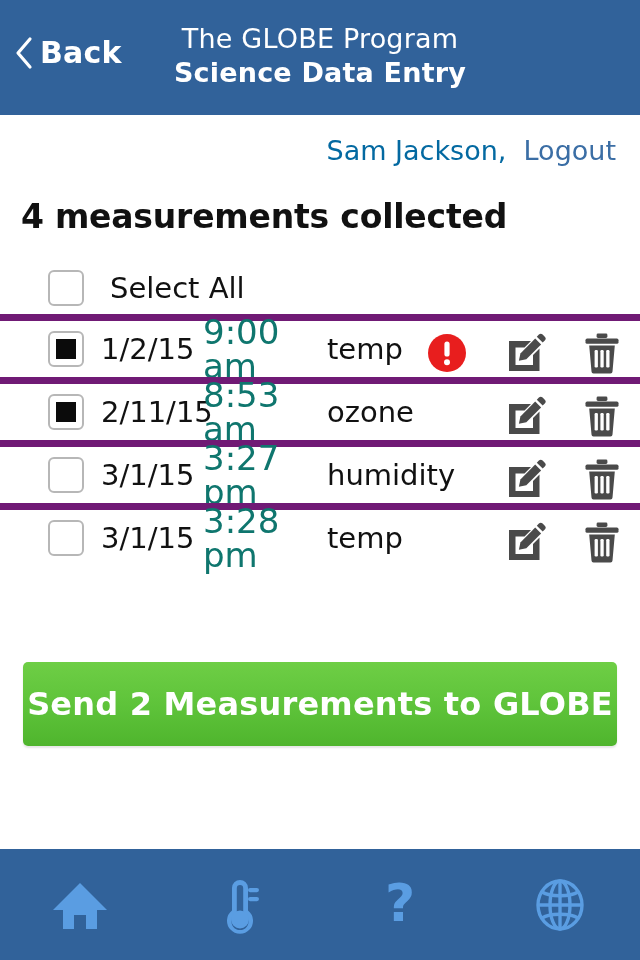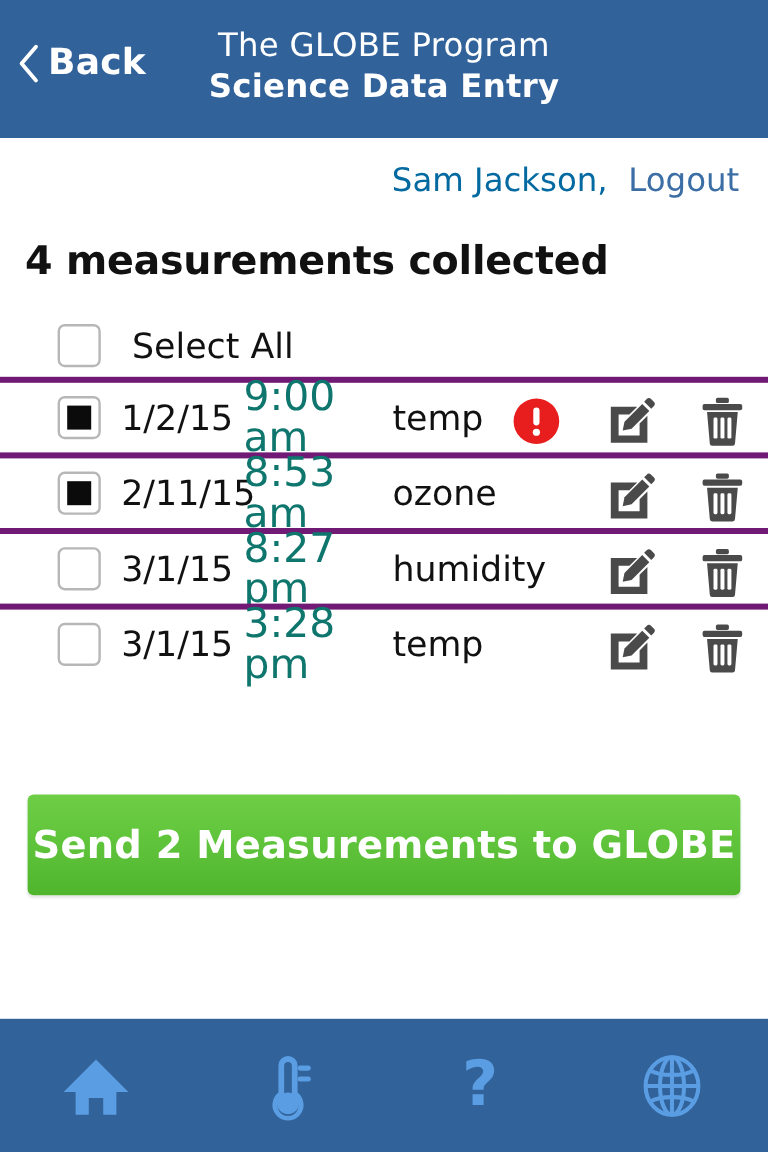--- a/index.html
+++ b/index.html
@@ -78,21 +78,21 @@
   }
   .cb .fill { width: 20px; height: 20px; background: #0b0b0b; display: none; }
   .cb.checked .fill { display: block; }
 
   
   .list { position: absolute; top: 314px; left: 0; width: 640px; }
   .row {
     position: relative;
     height: 63px;
     display: flex; align-items: center;
-    border-top: 5px solid #701a75;
+    border-top: 7px solid #701a75;
     padding-left: 48px;
   }
   .row .cell-date {
     margin-left: 17px; width: 102px;
     font-size: 29px; color: #111111; line-height: 34px;
   }
   .row .cell-time {
     width: 124px; font-size: 34px; color: #0f766e; line-height: 34px;
   }
   .row .cell-type {
@@ -242,21 +242,21 @@
   </svg>
             </span>
        </span>
      </span>
       </div>
       <div class="row">
         <span class="cb">
        
      </span>
      <span class="cell-date">3/1/15</span>
-     <span class="cell-time">8:27 pm</span>
+     <span class="cell-time">3:27 pm</span>
      <span class="cell-type">humidity</span>
      <span class="row-actions">
        <span class="alert-slot"></span>
        <span class="edit-slot">
          <span>
               <svg class="edit-icon" viewBox="0 0 42 42" aria-hidden="true">
     <path d="M4 9 h22 l-6.5 6.5 H10.5 V33 H28 V23 l6.5 -6.5 V39 H4 Z" fill="#4a4a4a"></path>
     <path d="M37.6 2.6 l2.2 2.2 a2.6 2.6 0 0 1 0 3.7 l-2.1 2.1 l-5.9 -5.9 l2.1 -2.1 a2.6 2.6 0 0 1 3.7 0 z" fill="#4a4a4a"></path>
     <path d="M30.2 6.6 l5.9 5.9 L21.3 27.3 l-7.4 1.5 l1.5 -7.4 Z" fill="#4a4a4a"></path>
   </svg>

